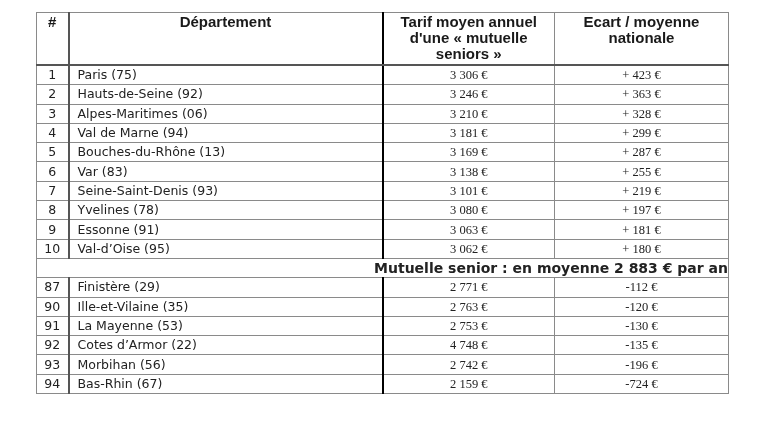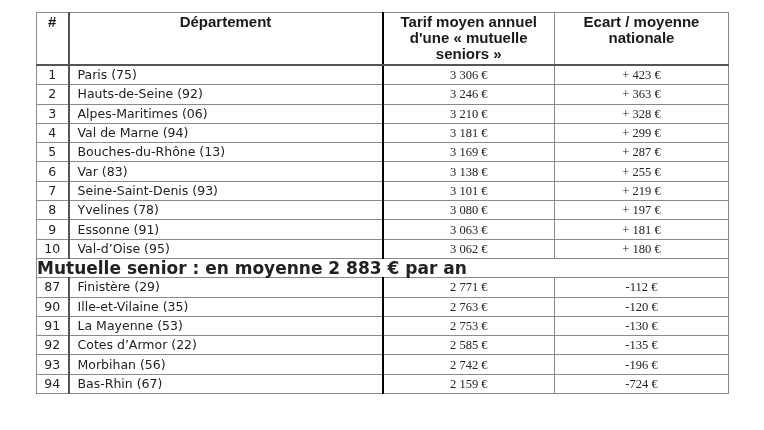--- a/index.html
+++ b/index.html
@@ -8,21 +8,21 @@
   col.c-num { width:32px; }
   col.c-dep { width:314px; }
   col.c-tarif { width:172px; }
   col.c-ecart { width:174px; }
   th, td { border:1px solid #8a8a8a; padding:0; }
   th { font-weight:bold; font-size:15px; line-height:16px; vertical-align:top; text-align:center; padding-top:1px; height:50px; color:#1a1a1a; }
   td { font-size:13.5px; height:18.3px; line-height:18px; font-family:"DejaVu Sans", sans-serif; font-size:12.5px; color:#222; }
   td.num { text-align:center; }
   td.dep { padding-left:8px; text-align:left; }
   td.val { text-align:center;font-family:Liberation Serif, serif; }
-  tr.sep td { text-align:left; font-weight:bold; font-size:17px; }
+  tr.sep td { text-align:right; font-weight:bold; font-size:14px; }
   th.num, td.num { border-right:2px solid #555; }
   th.dep, td.dep { border-right:2px solid #000000; }
   thead tr th { border-bottom:2px solid #555; }
 </style>
 </head>
 <body>
 
 <table>
   <colgroup>
     <col class="c-num">
@@ -120,21 +120,21 @@
       </tr>
       <tr>
         <td class="num">91</td>
         <td class="dep">La Mayenne (53)</td>
         <td class="val">2 753 €</td>
         <td class="val">-130 €</td>
       </tr>
       <tr>
         <td class="num">92</td>
         <td class="dep">Cotes d’Armor (22)</td>
-        <td class="val">2 585 €</td>
+        <td class="val">4 748 €</td>
         <td class="val">-135 €</td>
       </tr>
       <tr>
         <td class="num">93</td>
         <td class="dep">Morbihan (56)</td>
         <td class="val">2 742 €</td>
         <td class="val">-196 €</td>
       </tr>
       <tr>
         <td class="num">94</td>

